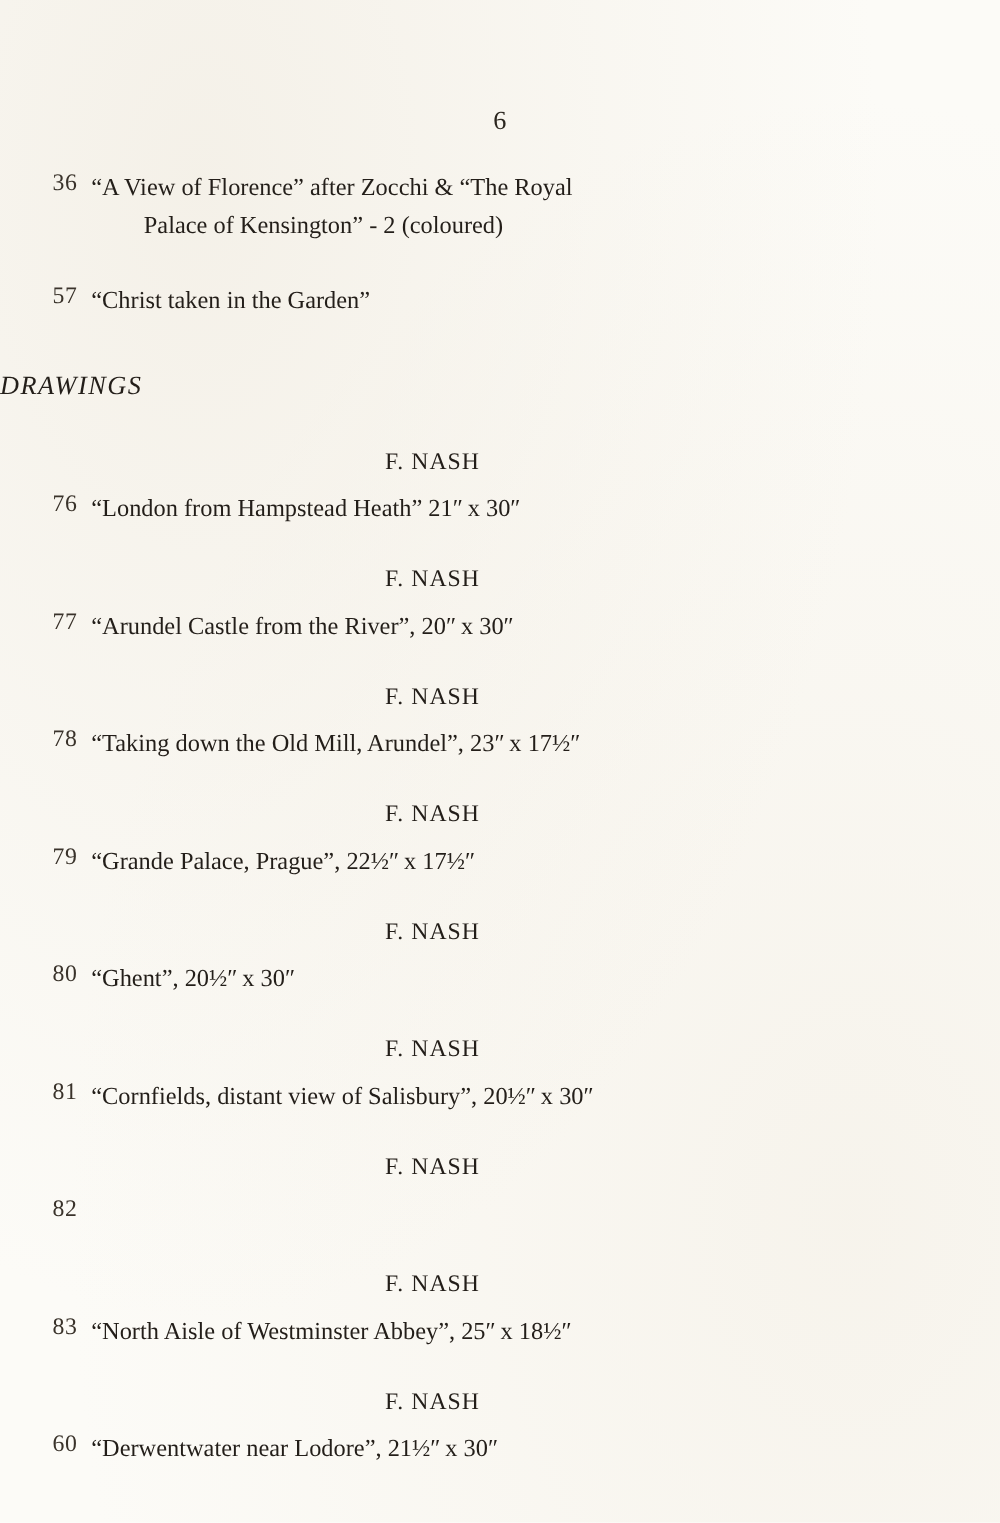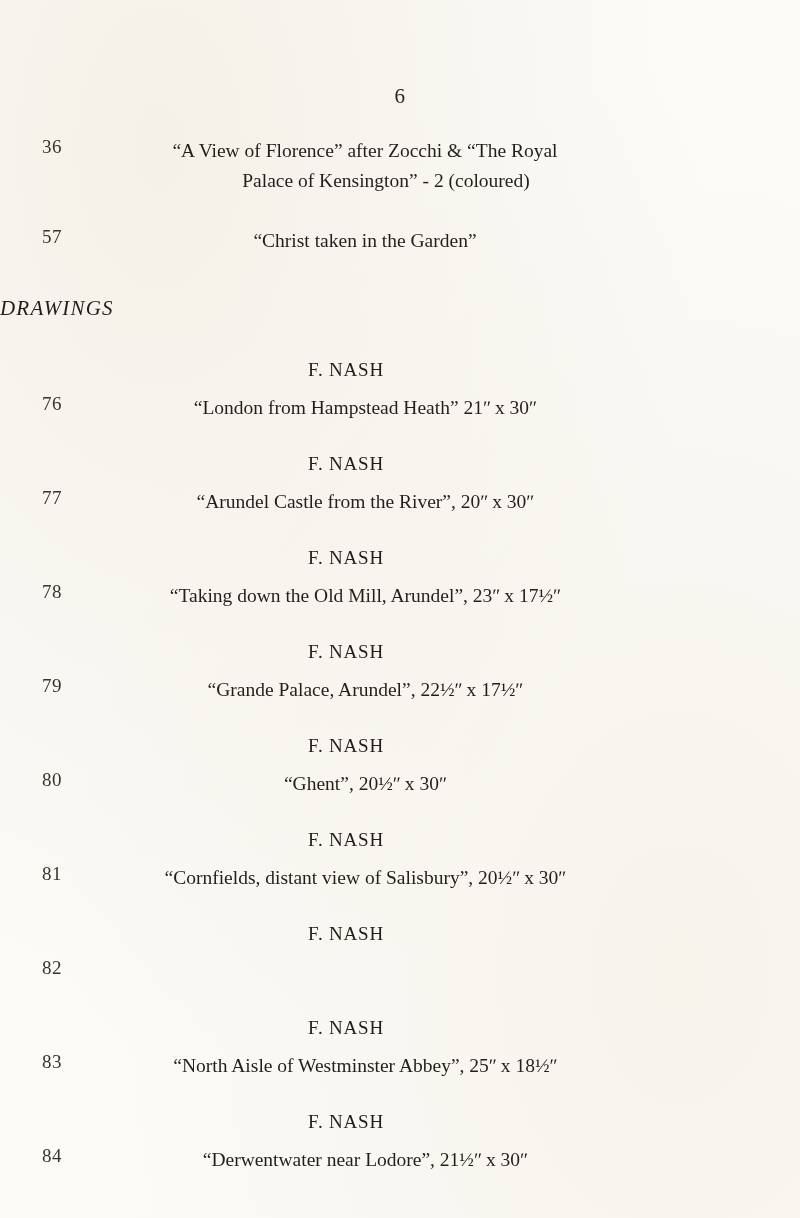--- a/index.html
+++ b/index.html
@@ -46,26 +46,25 @@
   .entry .num {
     position: absolute;
     left: 42px;
     top: 0;
     width: 60px;
     font-size: 19px;
     color: #3a332b;
     letter-spacing: 0.5px;
   }
   .entry .body {
-    margin-left: 94px;
+    margin-left: 73px;
     margin-right: 56px;
     font-size: 19.5px;
     line-height: 30px;
     color: #231e19;
-    text-align: center;
   }
   .entry .body .line2 {
     display: block;
     margin-left: 42px;
   }
   .artist {
     text-align: center;
     font-size: 19px;
     letter-spacing: 0.8px;
     margin: 4px;
@@ -141,21 +140,21 @@
       <div class="num">78</div>
       <div class="body">“Taking down the Old Mill, Arundel”, 23ʺ x 17½ʺ</div>
     </div>
 
     <div class="sp-26"></div>
 
     <p class="artist">F. NASH</p>
     <div class="sp-8"></div>
     <div class="entry">
       <div class="num">79</div>
-      <div class="body">“Grande Palace, Arundel”, 22½ʺ x 17½ʺ</div>
+      <div class="body">“Grande Palace, Prague”, 22½ʺ x 17½ʺ</div>
     </div>
 
     <div class="sp-26"></div>
 
     <p class="artist">F. NASH</p>
     <div class="sp-8"></div>
     <div class="entry">
       <div class="num">80</div>
       <div class="body">“Ghent”, 20½ʺ x 30ʺ</div>
     </div>
@@ -184,18 +183,18 @@
     <div class="entry">
       <div class="num">83</div>
       <div class="body">“North Aisle of Westminster Abbey”, 25ʺ x 18½ʺ</div>
     </div>
 
     <div class="sp-26"></div>
 
     <p class="artist">F. NASH</p>
     <div class="sp-8"></div>
     <div class="entry">
-      <div class="num">84</div>
+      <div class="num">60</div>
       <div class="body">“Derwentwater near Lodore”, 21½ʺ x 30ʺ</div>
     </div>
 
   </div>
 </div>
 
 </body></html>

